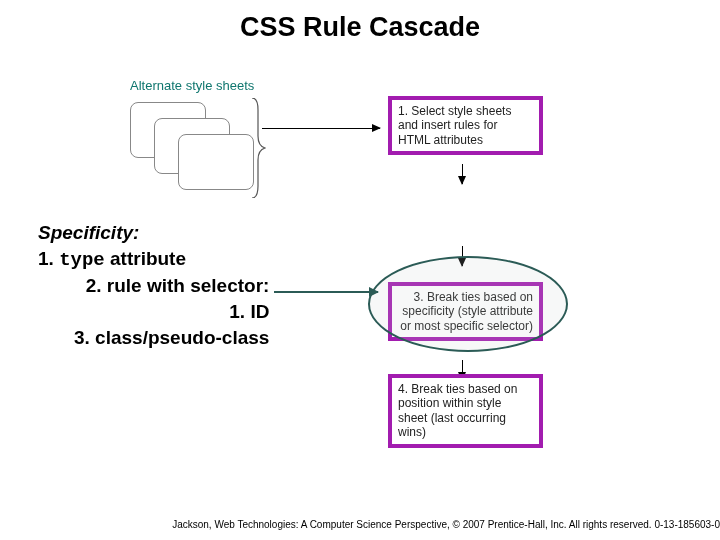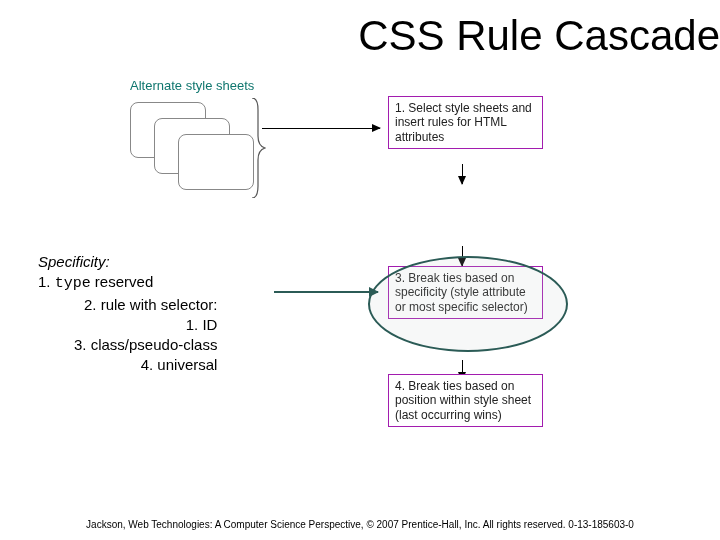--- a/index.html
+++ b/index.html
@@ -5,23 +5,23 @@
   * { box-sizing: border-box; margin: 0; padding: 0; }
   body {
     width: 720px;
     height: 540px;
     background: #fff;
     font-family: Arial, Helvetica, sans-serif;
     position: relative;
     overflow: hidden;
   }
   .title {
-    text-align: right;
-    font-size: 42px;
-    font-weight: 400;
+    text-align: center;
+    font-size: 27px;
+    font-weight: 700;
     margin-top: 12px;
     color: #000;
   }
   .diagram {
     position: absolute;
     left: 130px;
     top: 78px;
     width: 490px;
     height: 410px;
   }
@@ -40,30 +40,30 @@
     border: 1px solid #888;
     border-radius: 8px;
   }
   .sheet.s1 { left: 0;  top: 24px; }
   .sheet.s2 { left: 24px; top: 40px; }
   .sheet.s3 { left: 48px; top: 56px; }
   .step {
     position: absolute;
     left: 258px;
     width: 155px;
-    border: 1px solid #a21caf;
+    border: 4px solid #a21caf;
     background: #fff;
     padding: 4px 6px;
     font-size: 12px;
     line-height: 1.2;
     color: #222;
   }
   .step1 { top: 18px; }
   .step2 { top: 110px; }
-  .step3 { top: 188px; }
+  .step3 { top: 204px; text-align: right; }
   .step4 { top: 296px; }
   .ellipse {
     position: absolute;
     left: 238px;
     top: 178px;
     width: 200px;
     height: 96px;
     border: 2px solid #2b5b56;
     border-radius: 50%;
     background: rgba(200,210,208,0.15);
@@ -111,26 +111,25 @@
     top: 20px;
     width: 16px;
     height: 100px;
     color: #333;
   }
   .brace svg { width: 100%; height: 100%; }
   .specificity {
     position: absolute;
     left: 38px;
     top: 220px;
-    font-size: 15px;
-    font-weight: normal;
+    font-size: 19px;
+    font-weight: bold;
     font-style: normal;
     color: #000;
     line-height: 1.35;
-    margin-top: 32px;
   }
   .specificity .emph { font-style: italic; }
   .specificity .code { font-family: "Courier New", monospace; font-style: normal; }
   .specificity .lvl1 { display: block; padding-left: 0; }
   .specificity .lvl1b { display: block; padding-left: 0; text-align: right; }
   .specificity .lvl2 { display: block; padding-left: 36px; text-align: right; }
   .spec-arrow {
     position: absolute;
     left: 274px;
     top: 291px;
@@ -145,21 +144,21 @@
     top: -4px;
     border-top: 5px solid transparent;
     border-bottom: 5px solid transparent;
     border-left: 10px solid #2b5b56;
   }
   .footer {
     position: absolute;
     bottom: 10px;
     left: 0;
     right: 0;
-    text-align: center;
+    text-align: right;
     font-size: 10px;
     color: #000;
   }
 </style>
 </head>
 <body>
 
 <h1 class="title">CSS Rule Cascade</h1>
 
 <div class="diagram">
@@ -182,22 +181,21 @@
   <div class="arrow-v av2"></div>
   <div class="step step3">3. Break ties based on specificity (style attribute or most specific selector)</div>
   <div class="arrow-v av3"></div>
   <div class="step step4">4. Break ties based on position within style sheet (last occurring wins)</div>
 
   <div class="ellipse"></div>
 </div>
 
 <div class="specificity">
   <span class="emph"><span>Specificity</span>:</span><br>
-  <span class="lvl1"><span>1. </span><span class="code">type</span><span> reserved</span></span>
+  <span class="lvl1"><span>1. </span><span class="code">type</span><span> attribute</span></span>
   <span class="lvl1b">2.  rule with selector:</span>
   <span class="lvl2">1.  ID</span>
   <span class="lvl2">3.  class/pseudo-class</span>
-  <span class="lvl2">4.  universal</span>
 </div>
 
 <div class="spec-arrow"></div>
 
 <div class="footer">Jackson, Web Technologies: A Computer Science Perspective, © 2007 Prentice-Hall, Inc. All rights reserved. 0-13-185603-0</div>
 
 </body></html>

